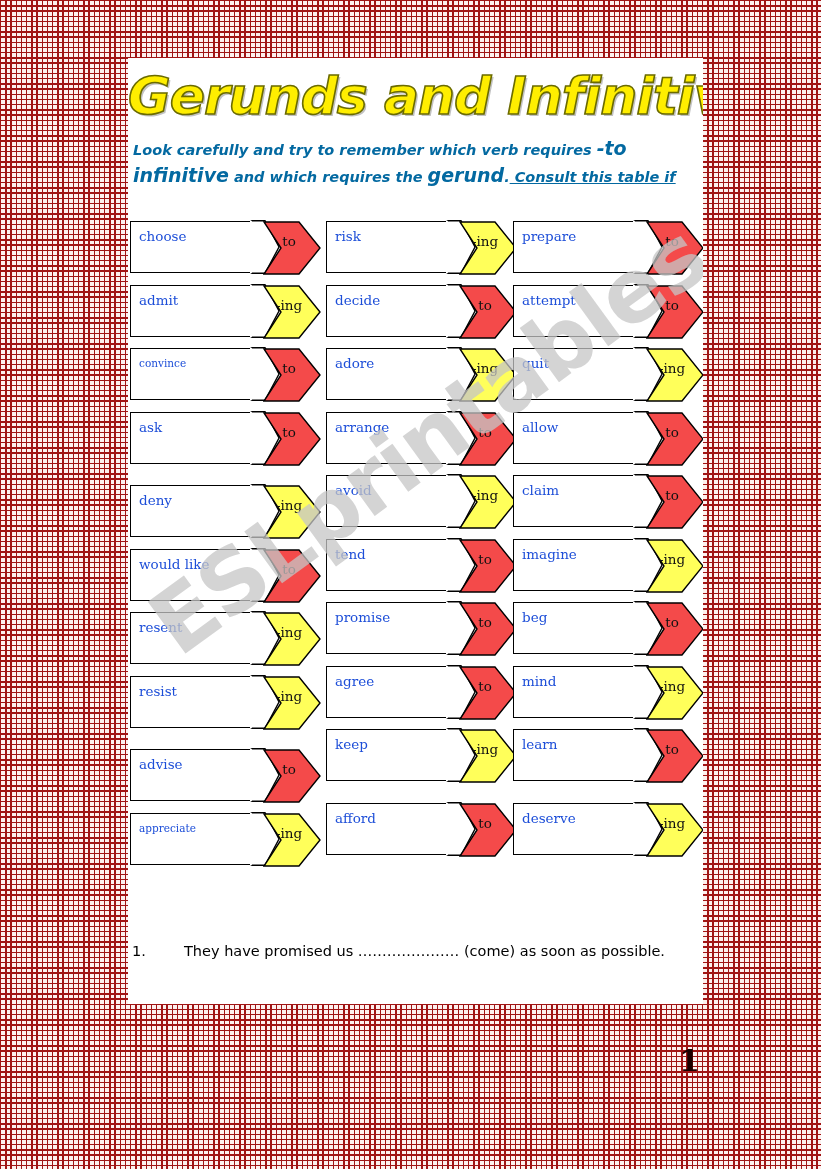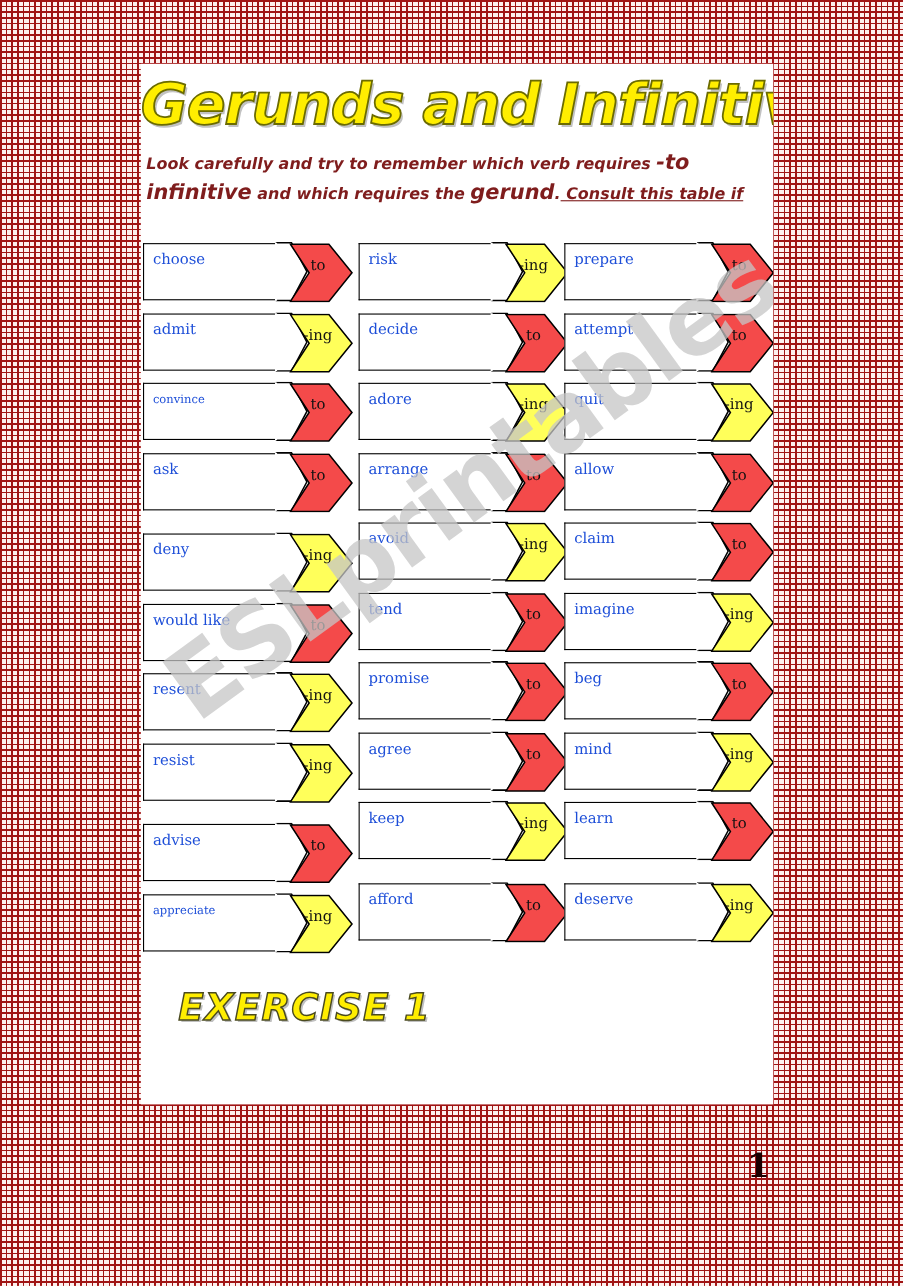--- a/index.html
+++ b/index.html
@@ -74,21 +74,21 @@
   #intro {
     position: absolute;
     left: 5px;
     top: 78px;
     width: 565px;
     font-family: "DejaVu Sans", sans-serif;
     font-weight: bold;
     font-style: italic;
     font-size: 14.5px;
     line-height: 25px;
-    color: #7f1d1d;
+    color: #0369a1;
     z-index: 10;
   }
   #intro .big {
     font-size: 19px;
   }
   #intro .uline {
     text-decoration: underline;
   }
 
   
@@ -712,20 +712,22 @@
           <div class="chev">
             <svg width="62" height="54" viewBox="0 0 62 54">
               <path d="M1,1 L36,1 L57,27 L36,53 L1,53 L18,27 Z" fill="#ffff5a" stroke="#000000" stroke-width="1.4" stroke-linejoin="miter"></path>
             </svg>
             <div class="chev-label">-ing</div>
           </div>
         </div>
       </div>
     </div>
 
-  <div id="ex-title">EXERCISE 1</div>
-
+
+  <div class="ex-item" id="ex-1">
+    <span class="num">1.</span><span>They have promised us ………………… (come) as soon as possible.</span>
+  </div>
 
   <div id="watermark">ESLprintables.com</div>
 
 </div>
 
 <div id="page-number">1</div>
 
 </body></html>

